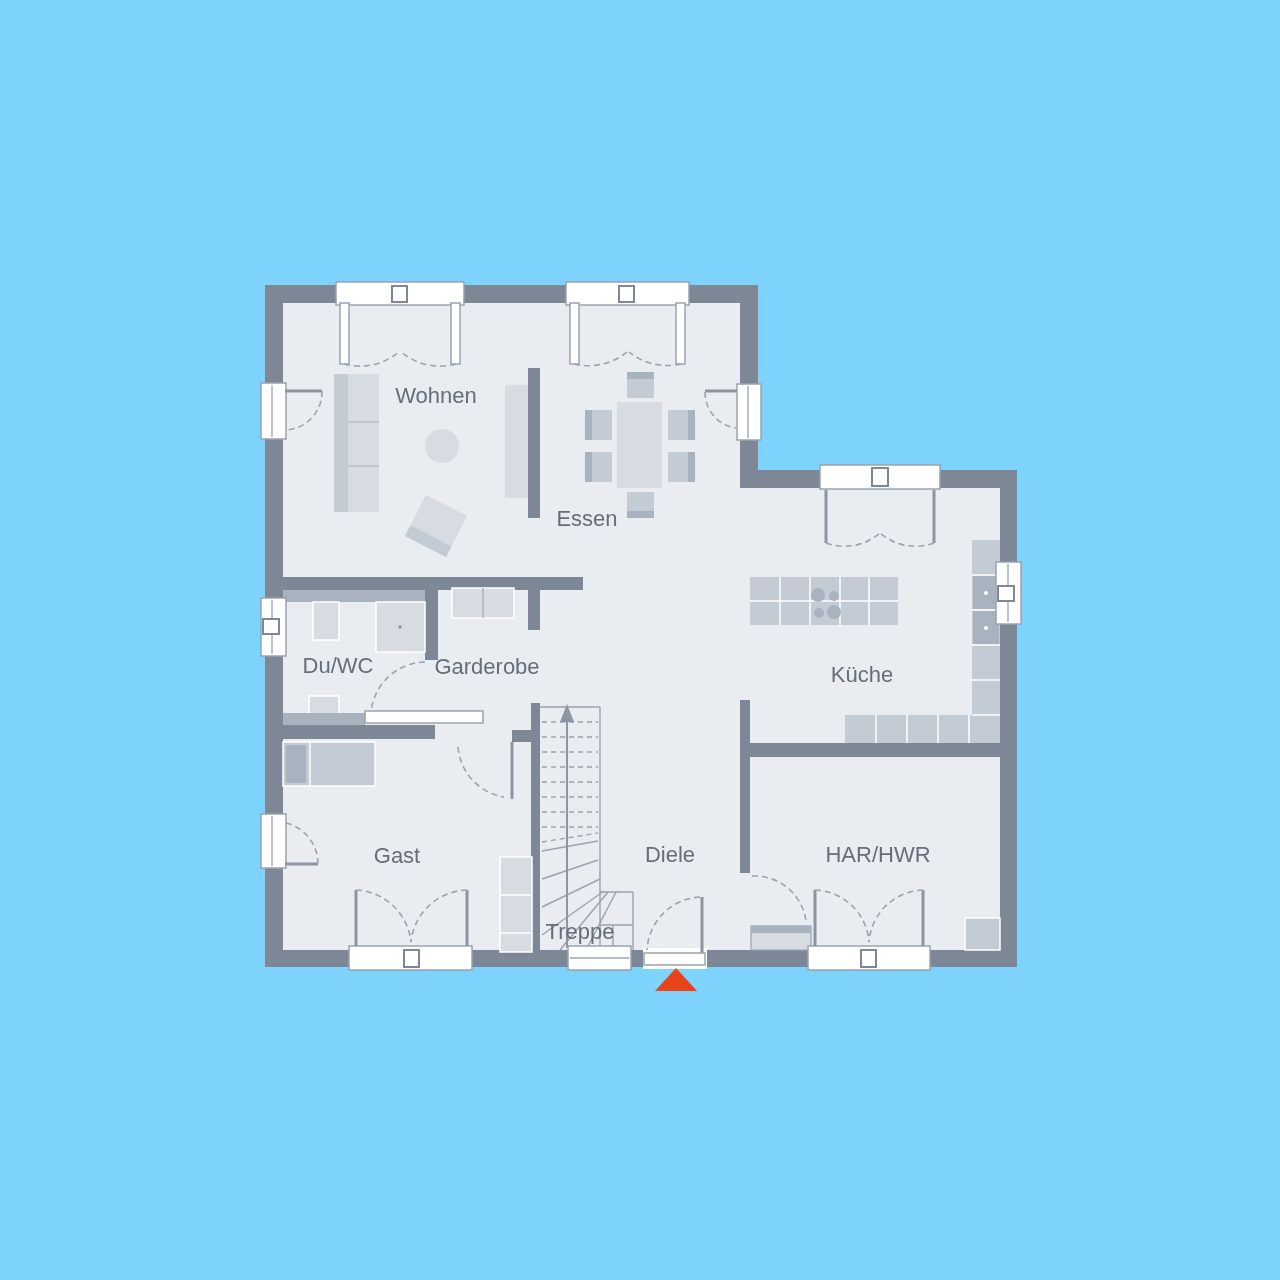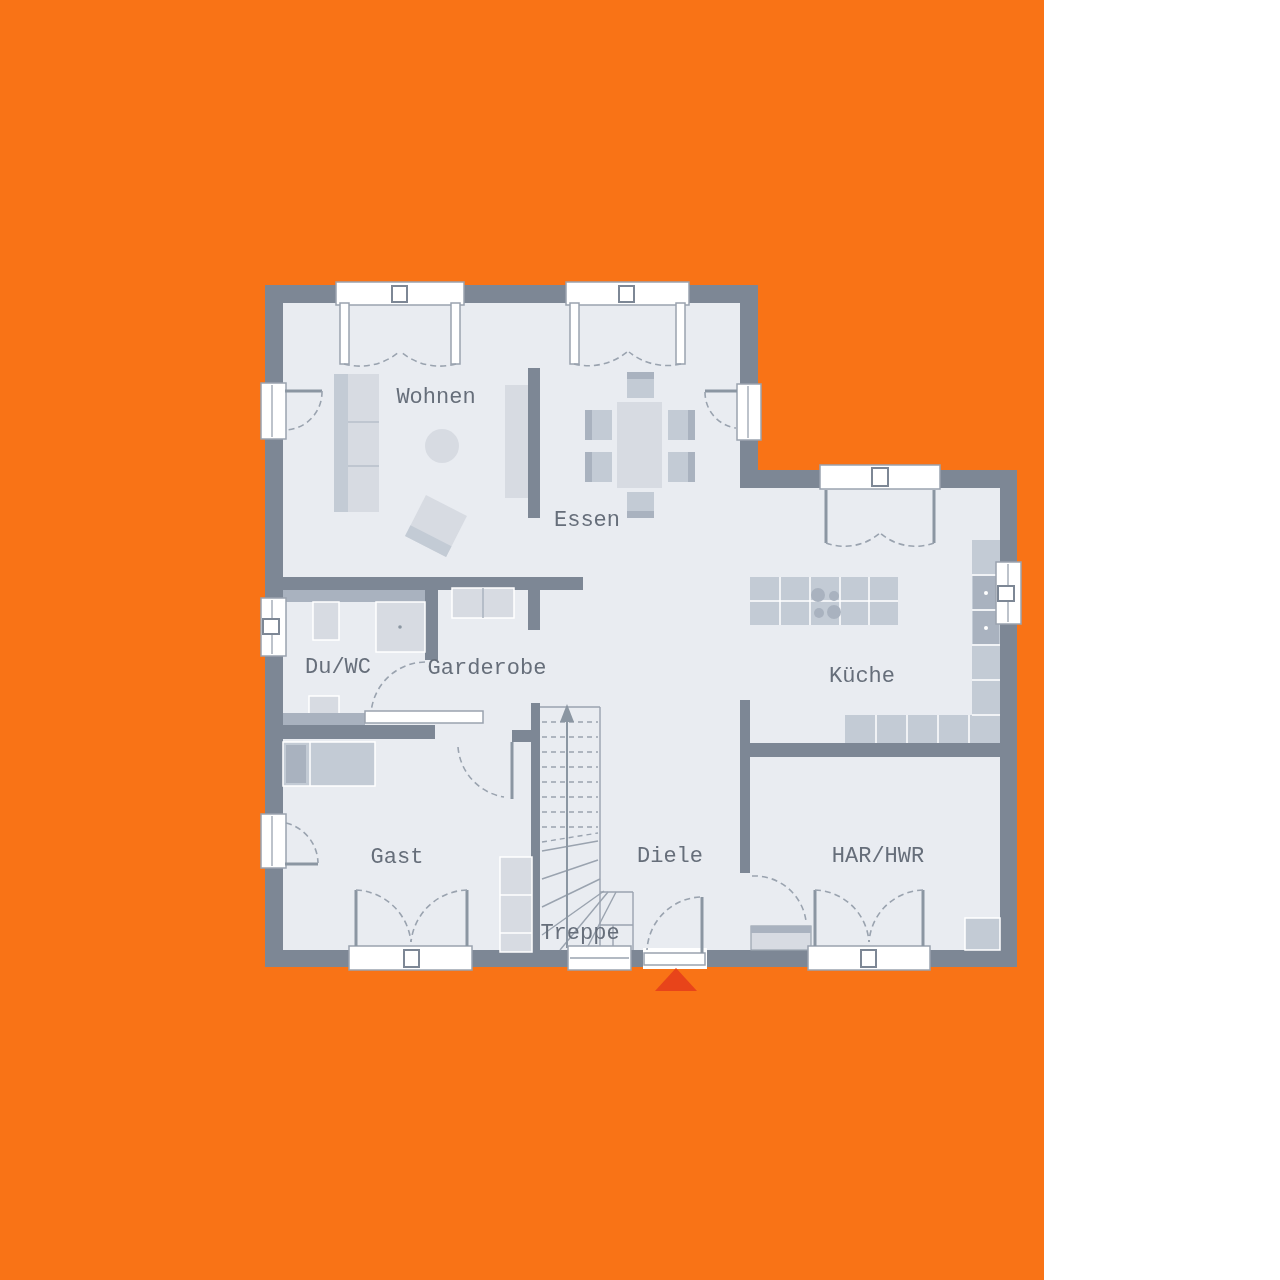--- a/index.html
+++ b/index.html
@@ -1,17 +1,17 @@
 <!DOCTYPE html>
 <html style="--wall: #7d8795; --floor: #e9ecf1; --furniture_light: #d7dbe2; --furniture_mid: #c3cbd5; --furniture_dark: #a9b2bf; --line: #9aa3af; --leaf: #8b96a2; --text: #666e7a; --entrance_arrow: #e8441a;"><head>
 <meta charset="utf-8">
 <style>
   html,body{margin:0;padding:0;background:#ffffff;}
-  .canvas{position:relative;width:1044px;height:1280px;background:#f97316;overflow:hidden;
-          font-family:Liberation Mono, monospace;}
+  .canvas{position:relative;width:1280px;height:1280px;background:#7dd3fc;overflow:hidden;
+          font-family:Liberation Sans, sans-serif;}
   svg{position:absolute;left:0;top:0;}
   .wall{fill:var(--wall);}
   .floor{fill:var(--floor);}
   .fl{fill:var(--furniture_light);}
   .fm{fill:var(--furniture_mid);}
   .fd{fill:var(--furniture_dark);}
   .frame{fill:#ffffff;stroke:var(--line);stroke-width:1.5;}
   .sym{fill:#ffffff;stroke:var(--wall);stroke-width:2;}
   .arc{fill:none;stroke:var(--line);stroke-width:1.6;stroke-dasharray:6 4;}
   .thin{fill:none;stroke:var(--line);stroke-width:1.3;}

